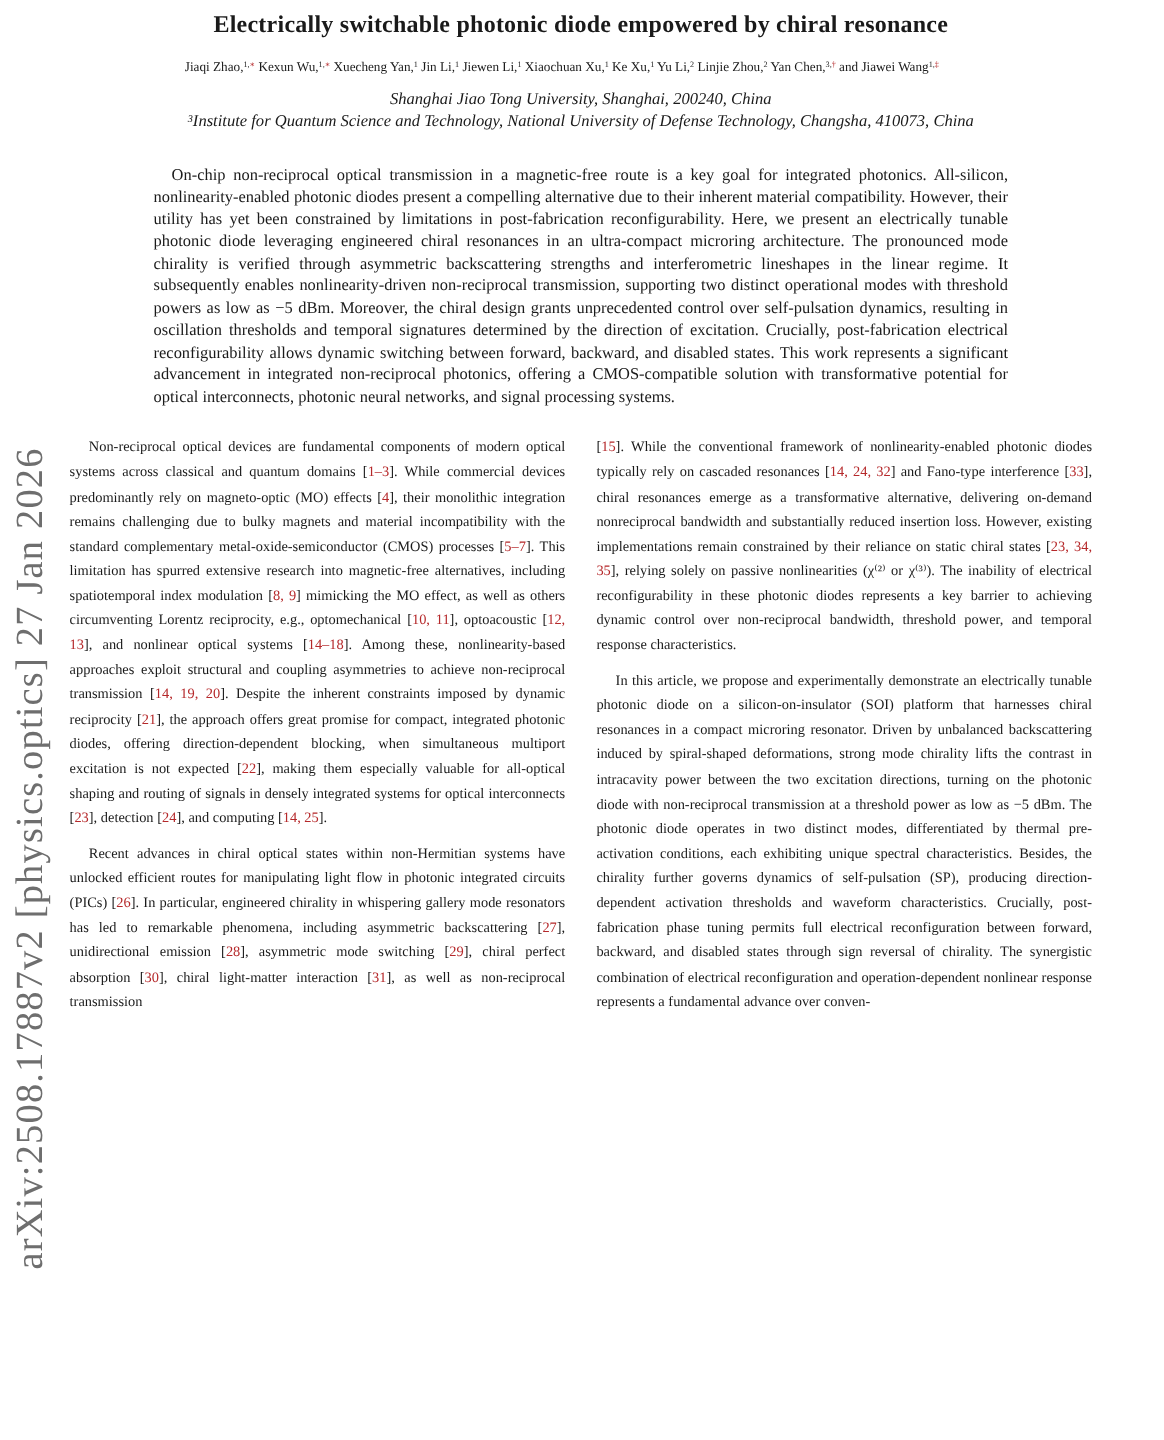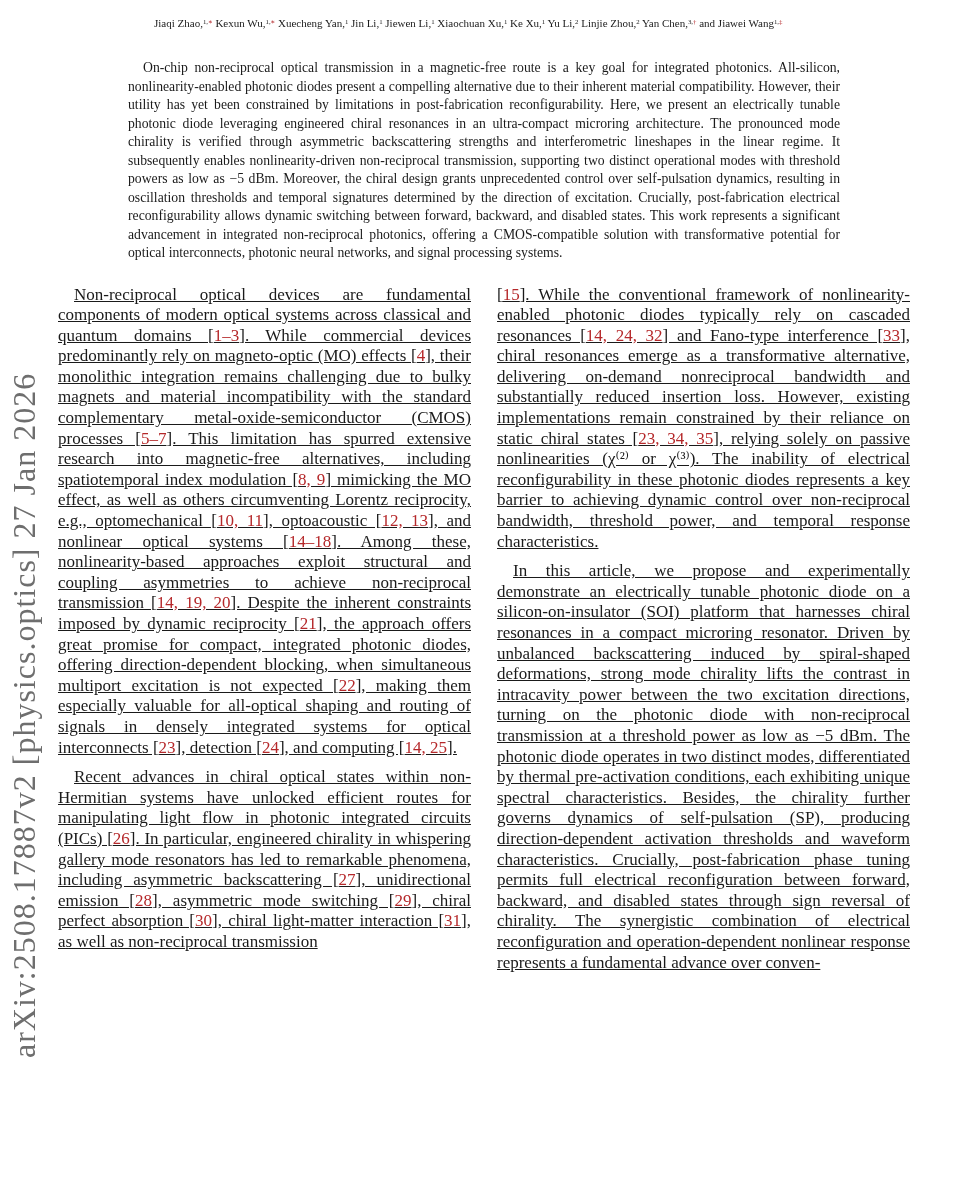--- a/index.html
+++ b/index.html
@@ -41,41 +41,44 @@
   }
 
   .dated { text-align:center; font-size:13.4px; margin-top:3px; }
 
   .abstract {
     margin:26px auto 0; width:712px; text-align:justify;
     font-size:13.7px; line-height:18.5px; text-indent:15px;
   }
 
   .columns { display:flex; gap:26px; margin-top:22px; }
-  .col { width:413px; text-align:justify; font-size:17px; line-height:20.6px;text-decoration:underline; }
+  .col { width:413px; text-align:justify; font-size:12px; line-height:20.6px; }
   .para { margin:0; }
   .para + .para { margin-top:9px; }
   .para.indent { text-indent:16px; }
 
   .cite { color:var(--cite-color,#b22222); }
   .mark { color:var(--cite-color,#b22222); }
 </style>
 </head>
 <body>
 
 <div class="page">
 
   <div class="watermark">arXiv:2508.17887v2 [physics.optics] 27 Jan 2026</div>
 
   <div class="content">
 
+    <h1 class="title">Electrically switchable photonic diode empowered by chiral resonance</h1>
 
     <div class="authors"><span>Jiaqi Zhao,<sup>1,<span class="mark">∗</span></sup></span><span> Kexun Wu,<sup>1,<span class="mark">∗</span></sup></span><span> Xuecheng Yan,<sup>1</sup></span><span> Jin Li,<sup>1</sup></span><span> Jiewen Li,<sup>1</sup></span><span> Xiaochuan Xu,<sup>1</sup></span><span> Ke Xu,<sup>1</sup></span><span> Yu Li,<sup>2</sup></span><span> Linjie Zhou,<sup>2</sup></span><span> Yan Chen,<sup>3,<span class="mark">†</span></sup></span><span> and Jiawei Wang<sup>1,<span class="mark">‡</span></sup></span></div>
 
     <div class="affils">
+        <div>Shanghai Jiao Tong University, Shanghai, 200240, China</div>
+        <div><sup>3</sup>Institute for Quantum Science and Technology, National University of Defense Technology, Changsha, 410073, China</div>
       </div>
 
 
     <div class="abstract">On-chip non-reciprocal optical transmission in a magnetic-free route is a key goal for integrated photonics. All-silicon, nonlinearity-enabled photonic diodes present a compelling alternative due to their inherent material compatibility. However, their utility has yet been constrained by limitations in post-fabrication reconfigurability. Here, we present an electrically tunable photonic diode leveraging engineered chiral resonances in an ultra-compact microring architecture. The pronounced mode chirality is verified through asymmetric backscattering strengths and interferometric lineshapes in the linear regime. It subsequently enables nonlinearity-driven non-reciprocal transmission, supporting two distinct operational modes with threshold powers as low as −5 dBm. Moreover, the chiral design grants unprecedented control over self-pulsation dynamics, resulting in oscillation thresholds and temporal signatures determined by the direction of excitation. Crucially, post-fabrication electrical reconfigurability allows dynamic switching between forward, backward, and disabled states. This work represents a significant advancement in integrated non-reciprocal photonics, offering a CMOS-compatible solution with transformative potential for optical interconnects, photonic neural networks, and signal processing systems.</div>
 
     <div class="columns">
       <div class="col">
           <p class="para indent">Non-reciprocal optical devices are fundamental components of modern optical systems across classical and quantum domains [<span class="cite">1–3</span>]. While commercial devices predominantly rely on magneto-optic (MO) effects [<span class="cite">4</span>], their monolithic integration remains challenging due to bulky magnets and material incompatibility with the standard complementary metal-oxide-semiconductor (CMOS) processes [<span class="cite">5–7</span>]. This limitation has spurred extensive research into magnetic-free alternatives, including spatiotemporal index modulation [<span class="cite">8, 9</span>] mimicking the MO effect, as well as others circumventing Lorentz reciprocity, e.g., optomechanical [<span class="cite">10, 11</span>], optoacoustic [<span class="cite">12, 13</span>], and nonlinear optical systems [<span class="cite">14–18</span>]. Among these, nonlinearity-based approaches exploit structural and coupling asymmetries to achieve non-reciprocal transmission [<span class="cite">14, 19, 20</span>]. Despite the inherent constraints imposed by dynamic reciprocity [<span class="cite">21</span>], the approach offers great promise for compact, integrated photonic diodes, offering direction-dependent blocking, when simultaneous multiport excitation is not expected [<span class="cite">22</span>], making them especially valuable for all-optical shaping and routing of signals in densely integrated systems for optical interconnects [<span class="cite">23</span>], detection [<span class="cite">24</span>], and computing [<span class="cite">14, 25</span>].</p>
           <p class="para indent">Recent advances in chiral optical states within non-Hermitian systems have unlocked efficient routes for manipulating light flow in photonic integrated circuits (PICs) [<span class="cite">26</span>]. In particular, engineered chirality in whispering gallery mode resonators has led to remarkable phenomena, including asymmetric backscattering [<span class="cite">27</span>], unidirectional emission [<span class="cite">28</span>], asymmetric mode switching [<span class="cite">29</span>], chiral perfect absorption [<span class="cite">30</span>], chiral light-matter interaction [<span class="cite">31</span>], as well as non-reciprocal transmission</p>
         </div>

